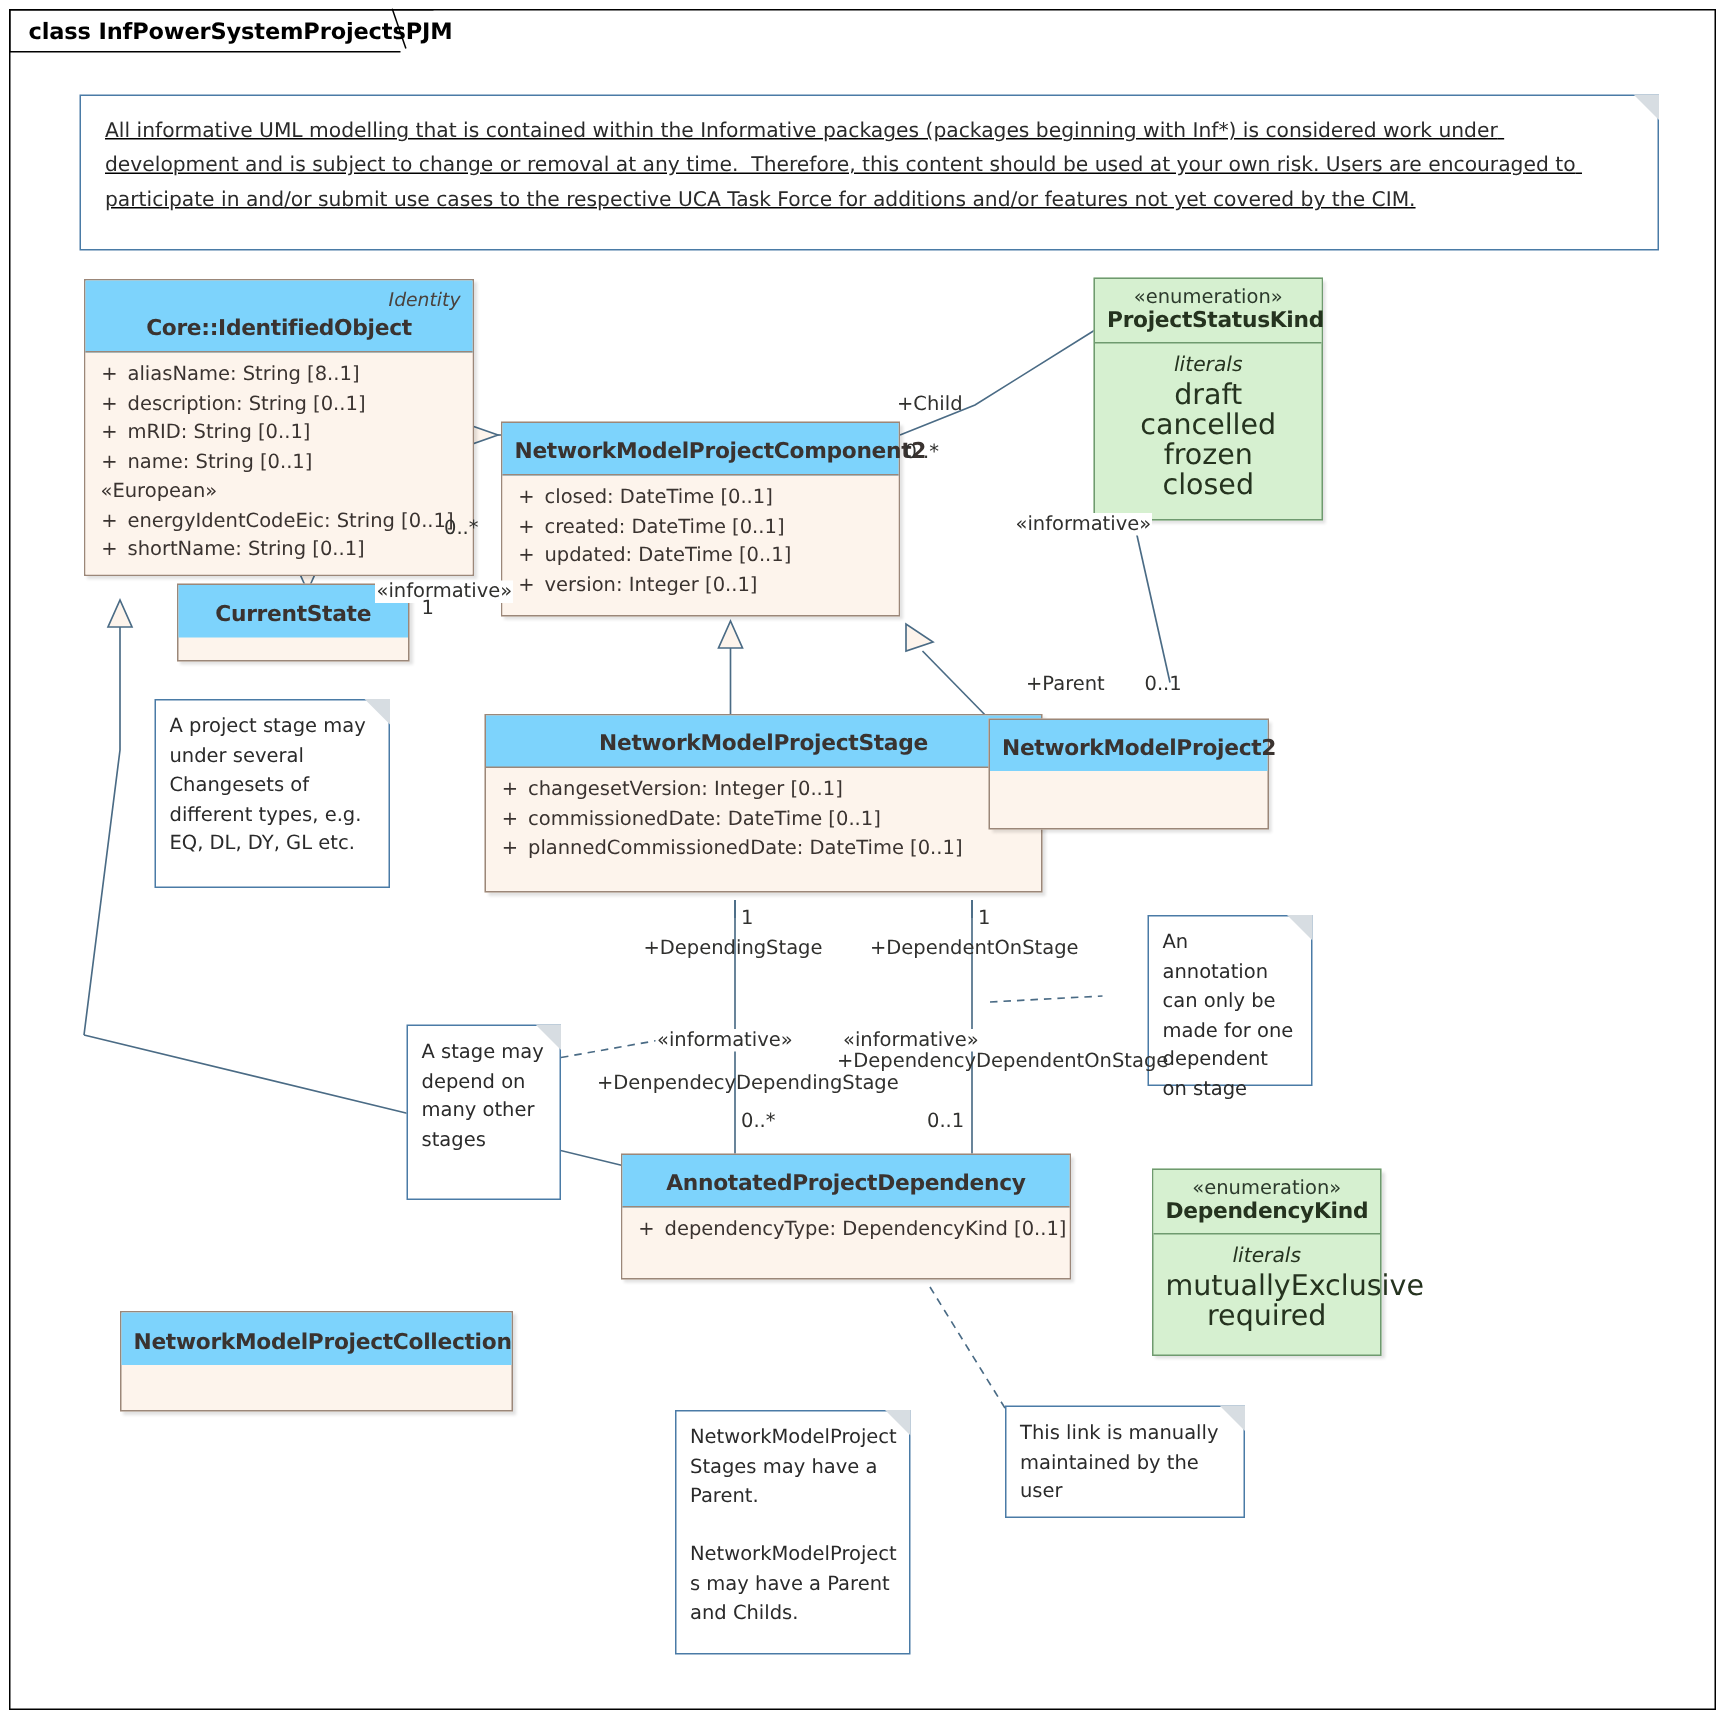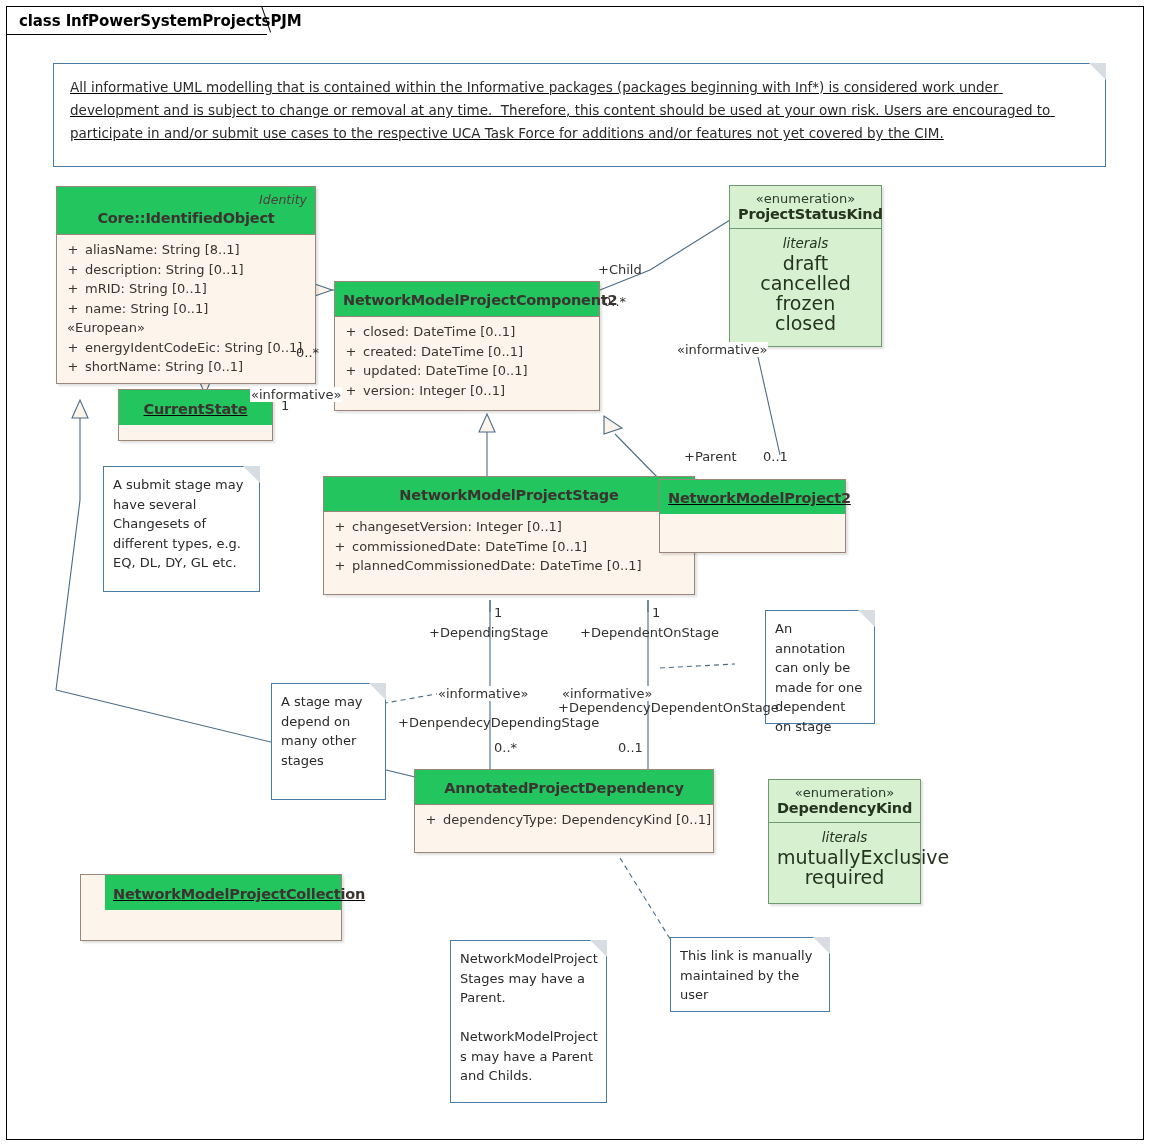--- a/index.html
+++ b/index.html
@@ -57,27 +57,27 @@
   
   .node { position: absolute; box-sizing: border-box; }
 
   
   .uml-class {
     border: 1px solid #9b8779;
     background: #fdf4ec;
     box-shadow: 2px 2px 2px rgba(0,0,0,0.12);
   }
   .uml-class .hdr {
-    background: #22c55e;
+    background: #7dd3fc;
     border-bottom: 1px solid #9b8779;
     padding: 5px 8px 7px 8px;
     text-align: center;
     position: relative;
   }
-  .uml-class .hdr.no-line { border-bottom: none; text-decoration: underline; }
+  .uml-class .hdr.no-line { border-bottom: none; }
   .uml-class .cls-name {
     font-size: 14.5px;
     font-weight: bold;
     color: #3a3330;
     letter-spacing: -0.2px;
     white-space: nowrap;
   }
   .uml-class .cls-tag {
     font-size: 12.5px;
     font-style: italic;
@@ -356,32 +356,32 @@
       <span class="stereo">«enumeration»</span>
       <span class="cls-name">DependencyKind</span>
     </div>
     <div class="body">
       <div class="lit-head">literals</div>
       <div class="lit">mutuallyExclusive</div>
       <div class="lit">required</div>
     </div>
   </div>
 
-  <div class="uml-class node" style="left:80px; top:874px; width:262px; height:67px;padding-left:24px;">
+  <div class="uml-class node" style="left:80px; top:874px; width:262px; height:67px;">
     <div class="hdr no-line" style="padding-top:9px;">
       <span class="cls-name">NetworkModelProjectCollection</span>
     </div>
   </div>
 
   <div class="uml-note node" style="left:103px; top:466px; width:157px; height:126px;">
     <div class="fold"></div>
-    <div class="note-text">A submit stage may have several Changesets of different types, e.g. EQ, DL, DY, GL etc.</div>
-  </div>
-
-  <div class="uml-note node" style="left:271px; top:683px; width:115px; height:117px;">
+    <div class="note-text">A project stage may under several Changesets of different types, e.g. EQ, DL, DY, GL etc.</div>
+  </div>
+
+  <div class="uml-note node" style="left:271px; top:683px; width:103px; height:117px;">
     <div class="fold"></div>
     <div class="note-text">A stage may depend on many other stages</div>
   </div>
 
   <div class="uml-note node" style="left:765px; top:610px; width:110px; height:114px;">
     <div class="fold"></div>
     <div class="note-text">An annotation can only be made for one dependent on stage</div>
   </div>
 
   <div class="uml-note node" style="left:450px; top:940px; width:157px; height:163px;">

